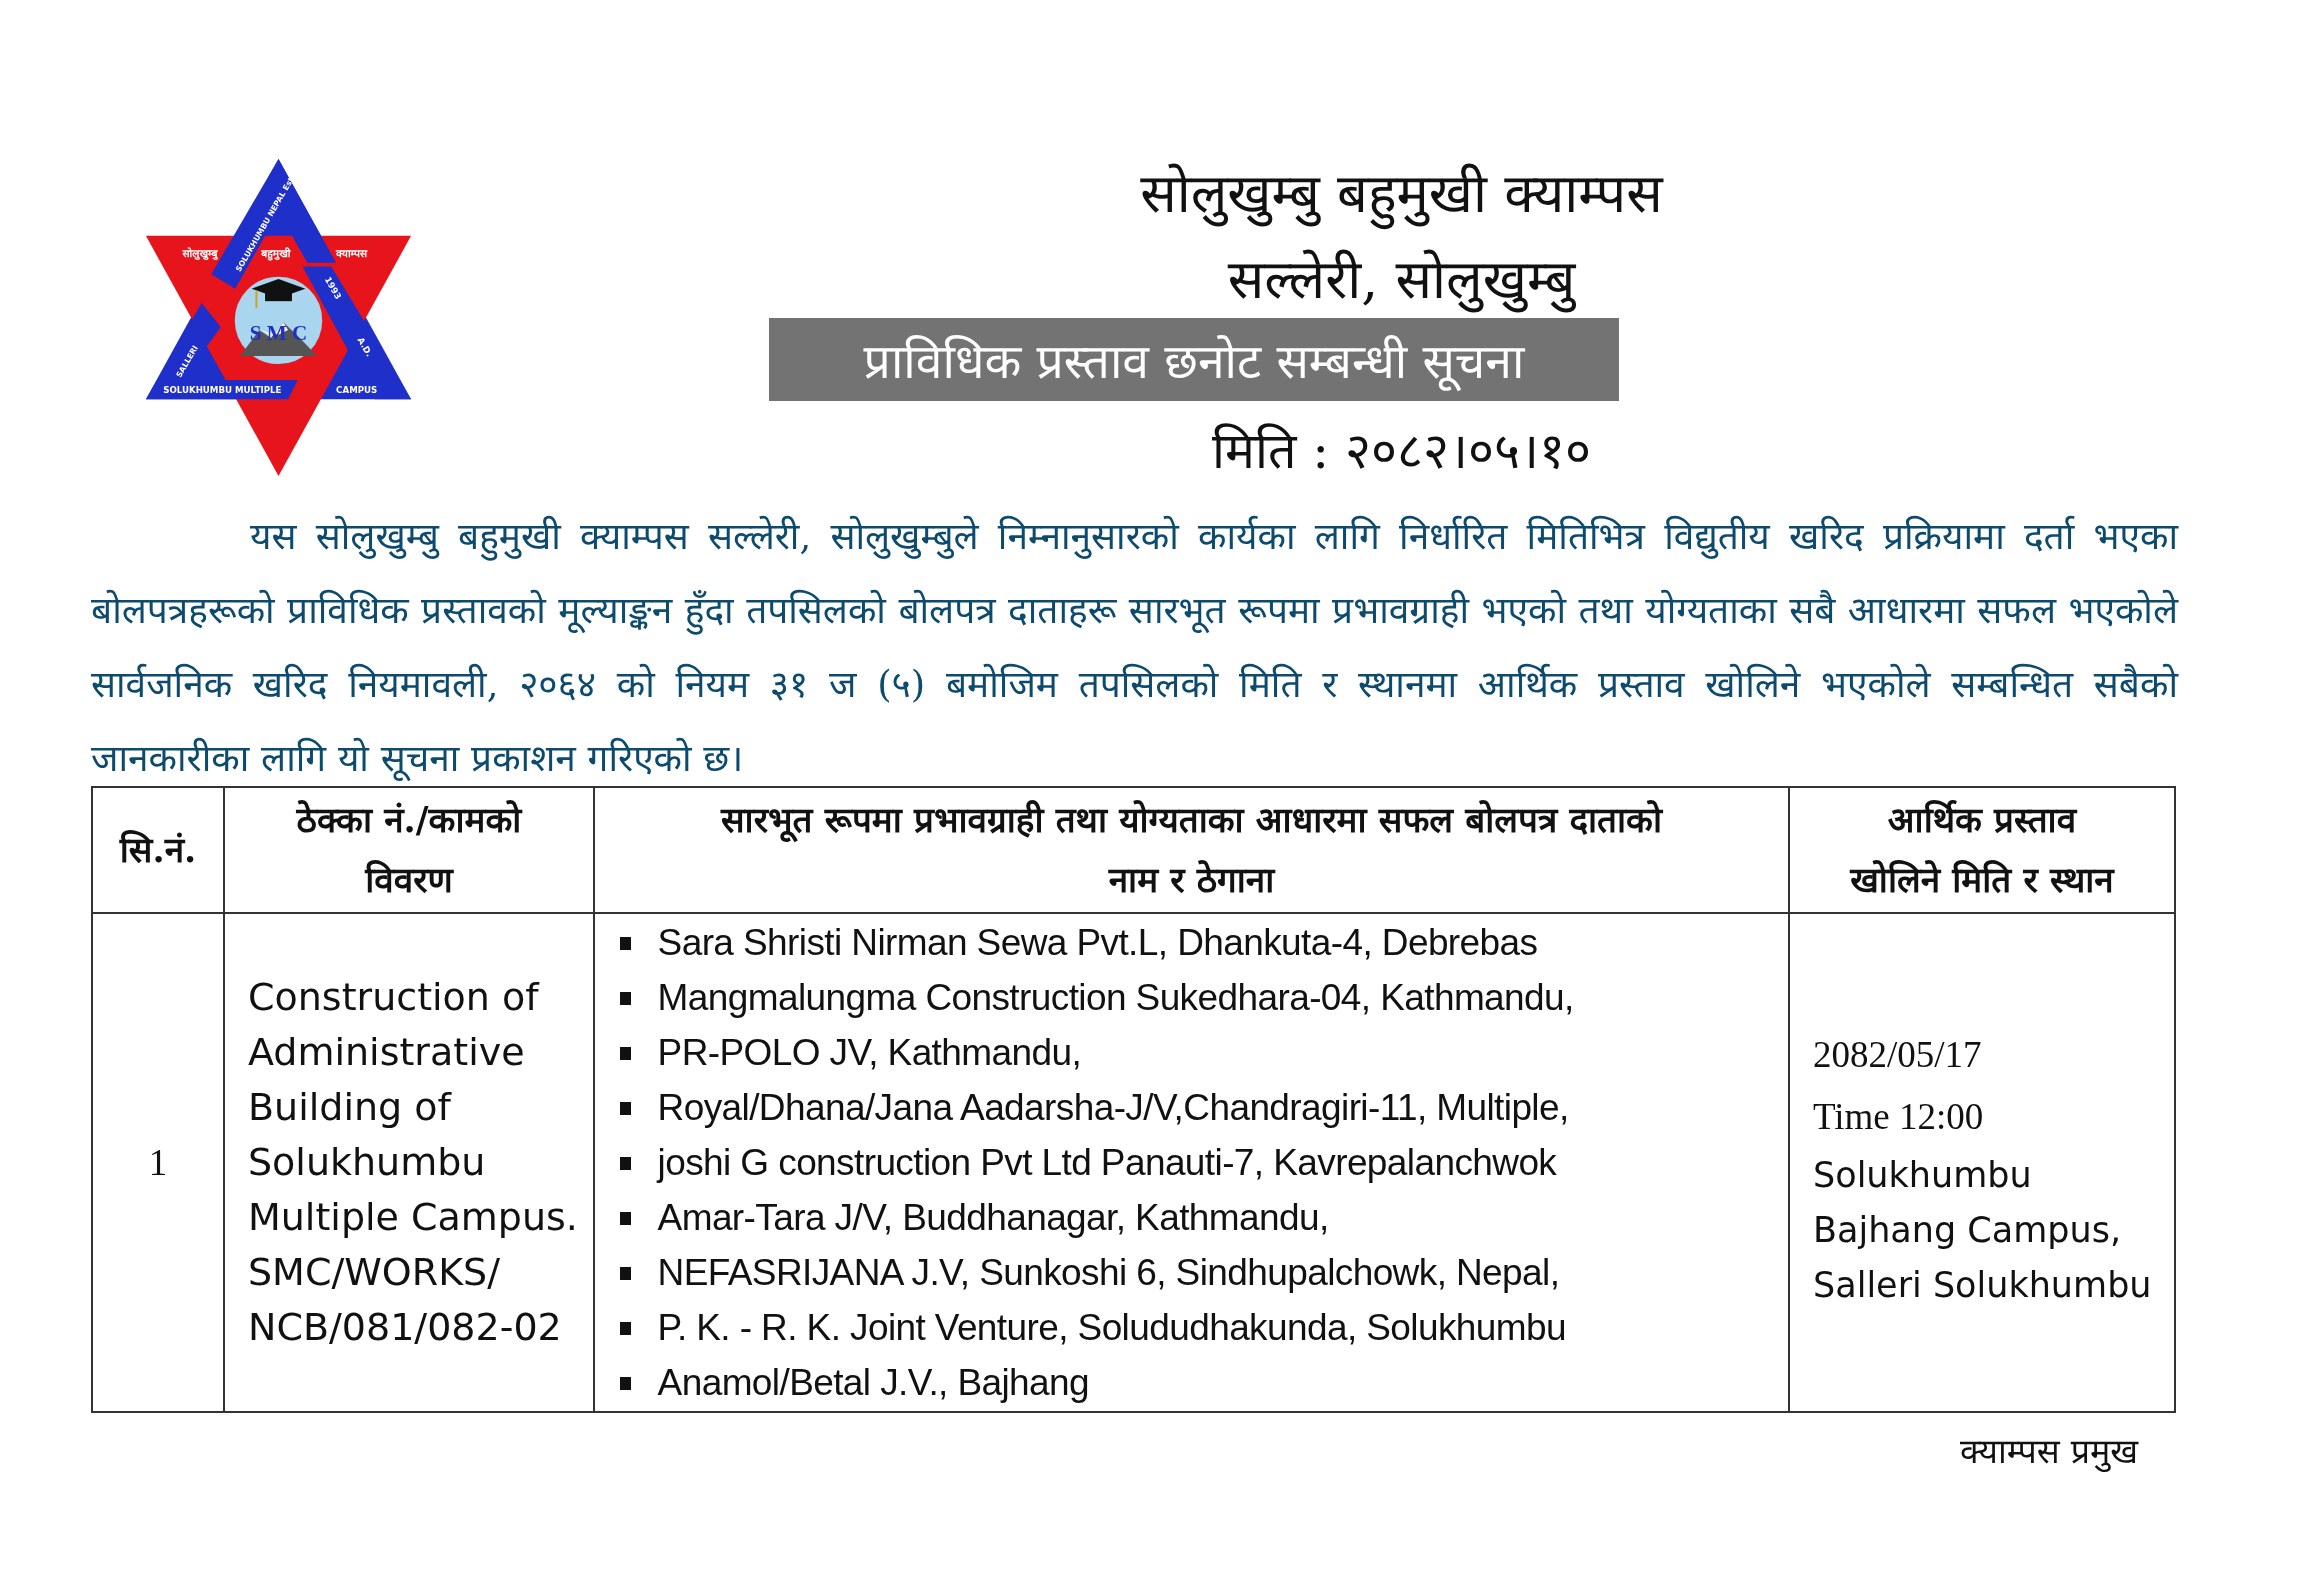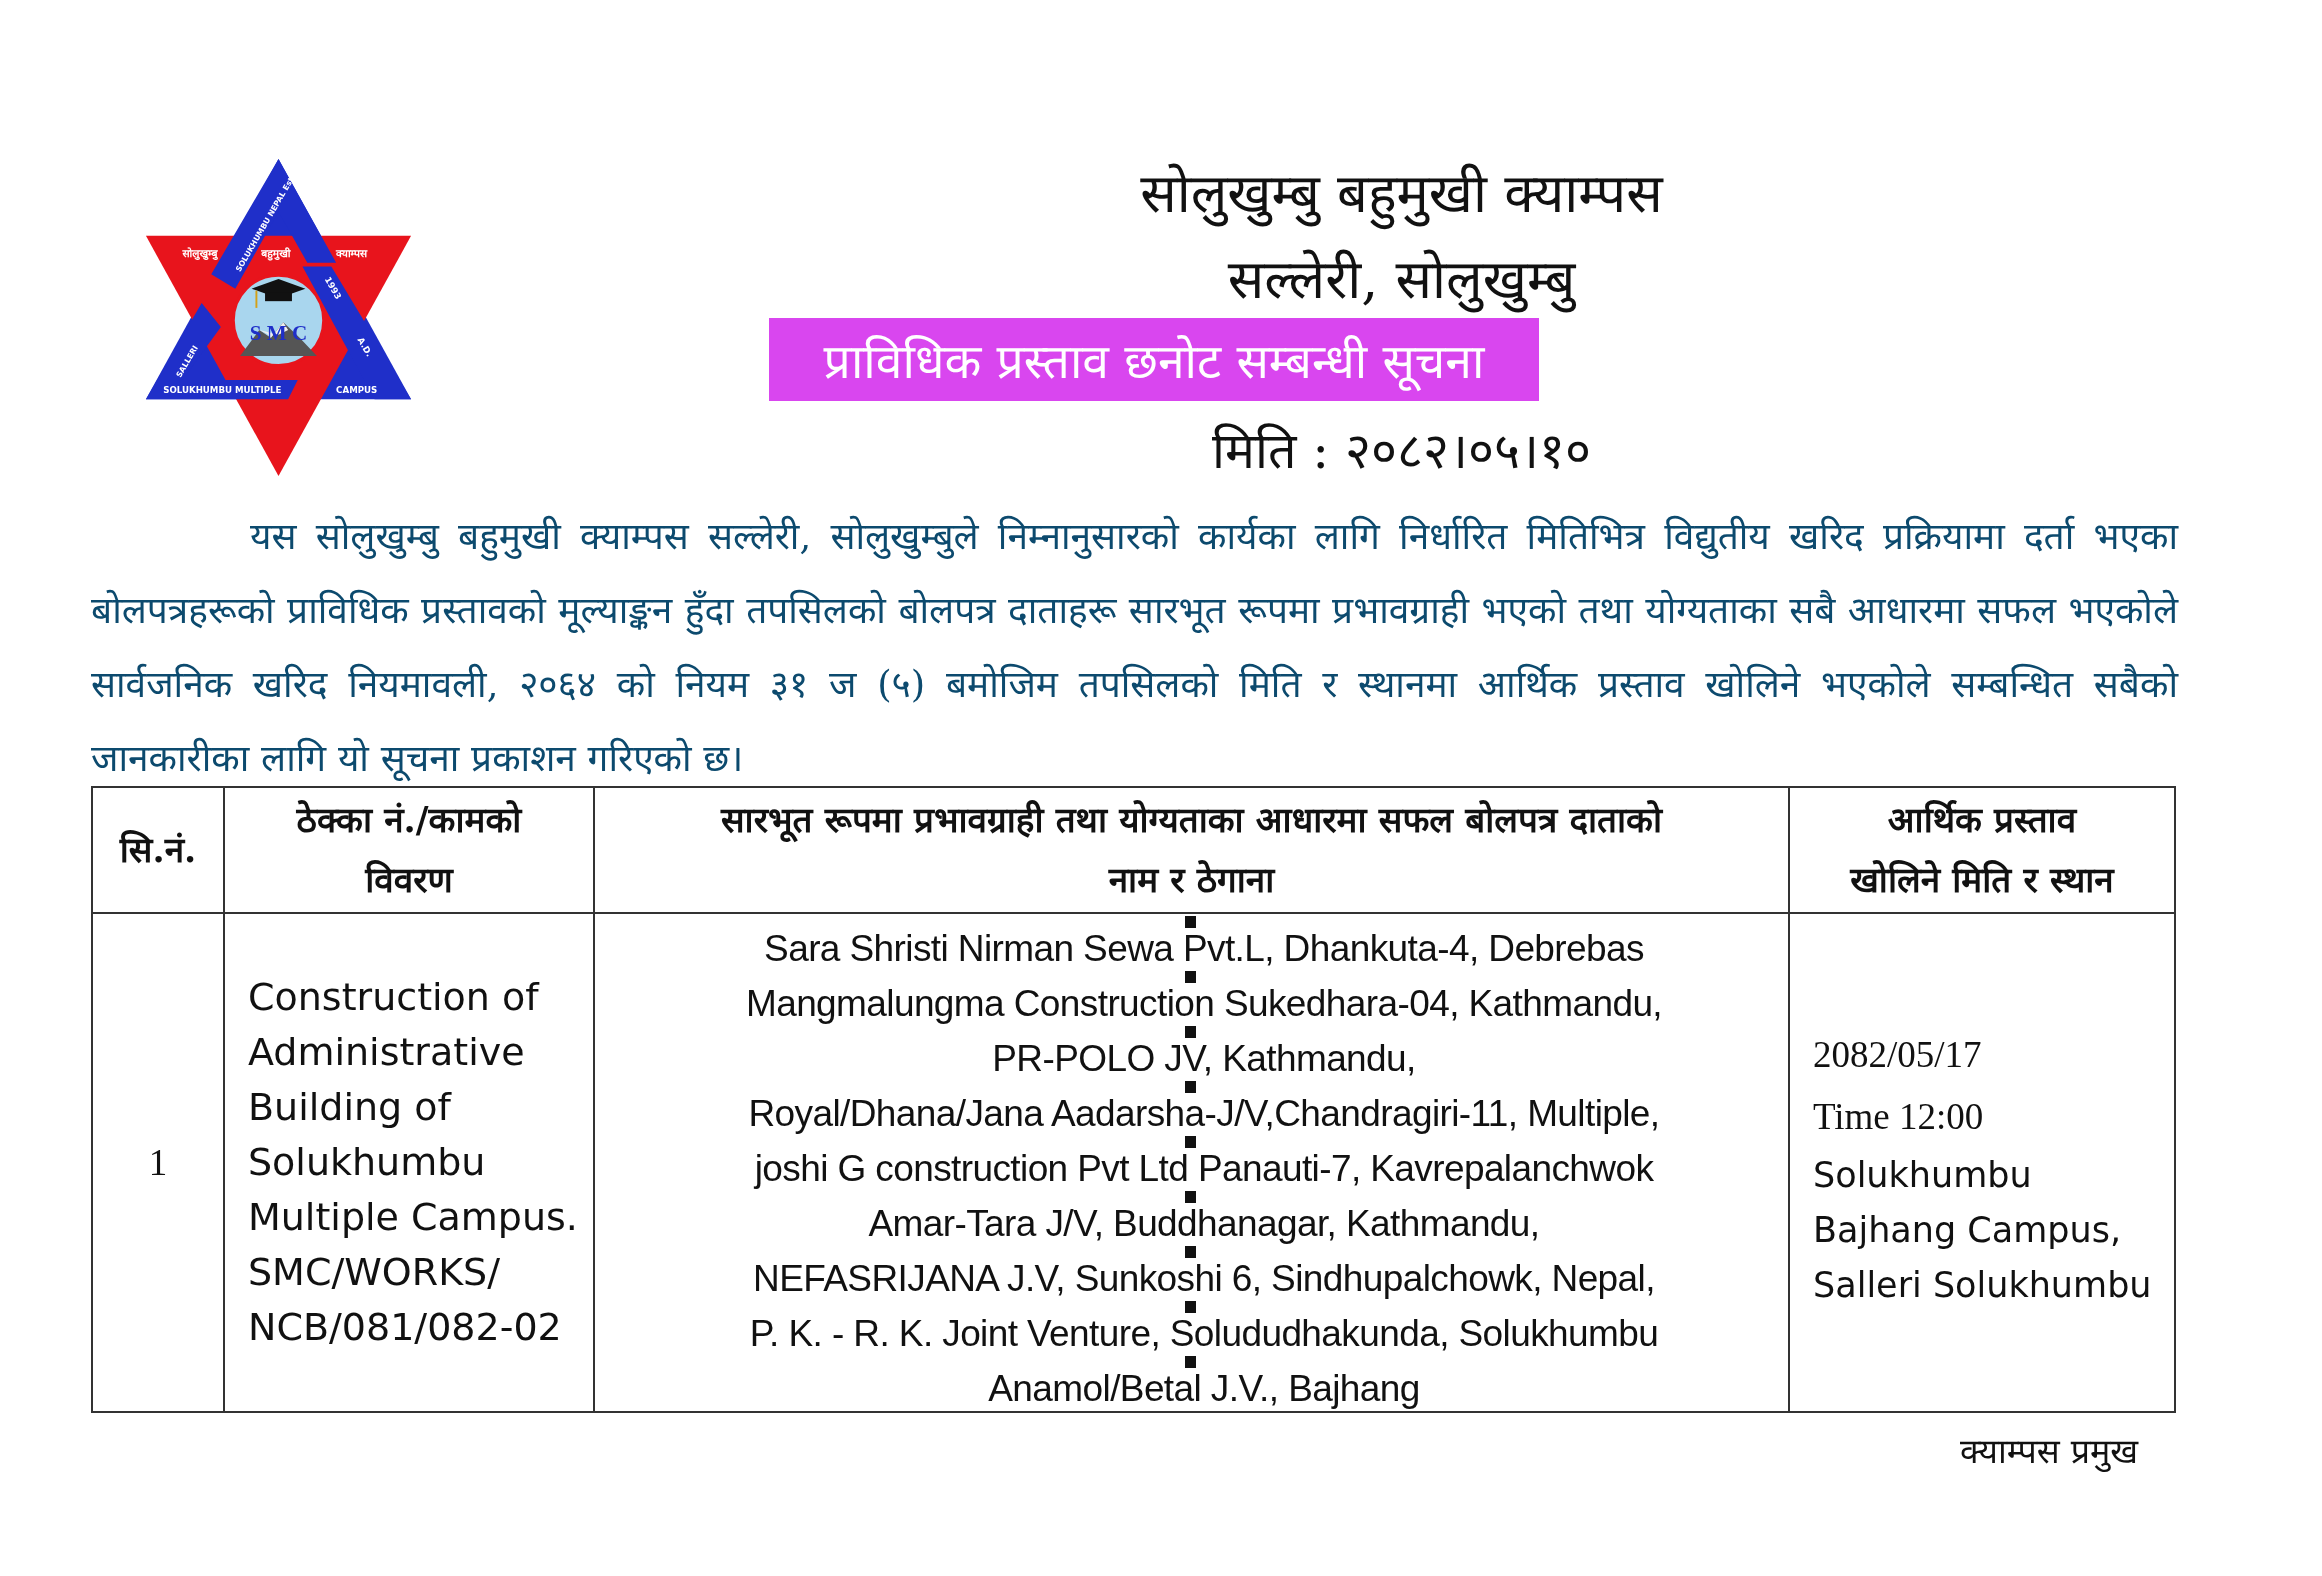--- a/index.html
+++ b/index.html
@@ -13,22 +13,22 @@
     #logo { left: 144px; top: 159px; width: 269px; height: 317px; }
 
     
     .head-line {
       position: absolute; left: 0; width: 2323px; text-align: center;
       font-family: "DejaVu Serif", serif; color: #111;
     }
     #title1 { top: 154px; font-size: 54px; left: 240px; }
     #title2 { top: 240px; font-size: 54px; left: 240px; }
     #banner {
-      position: absolute; left: 769px; top: 318px; width: 770px; height: 83px;
-      background: #d946ef; color: #fff; display: flex; align-items: center; justify-content: center;
+      position: absolute; left: 769px; top: 318px; width: 850px; height: 83px;
+      background: #737373; color: #fff; display: flex; align-items: center; justify-content: center;
       font-family: "DejaVu Serif", serif; font-size: 48px; white-space: nowrap;
     }
     #dateline { top: 415px; font-size: 50px; left: 240px; }
 
     
     #para {
       position: absolute; left: 91px; top: 500px; width: 2087px;
       font-family: "DejaVu Serif", serif; font-size: 37px; line-height: 74px;
       text-align: justify; text-indent: 159px; color: #0c4a6e;
     }
@@ -53,21 +53,21 @@
     .sn-cell { text-align: center; font-family: "Liberation Serif", serif; font-size: 37px; }
     .desc-cell { padding-left: 23px !important; }
     .desc-line {
       font-family: "DejaVu Sans", sans-serif; font-size: 38px; line-height: 55px; color: #111;
     }
     .bidders-cell { vertical-align: top !important; padding-top: 1.9px !important; }
     .bidders-list { list-style: none; margin: 0; padding: 0 0 0 25px; }
     .bidder {
       display: flex; align-items: center; height: 55px;
       font-family: "Liberation Sans Narrow", "Liberation Sans", sans-serif;
-      font-size: 37px; color: #111; white-space: nowrap; letter-spacing: -0.6px; flex-direction: column;
+      font-size: 37px; color: #111; white-space: nowrap; letter-spacing: -0.6px;
     }
     .bullet {
       display: inline-block; width: 10.6px; height: 12.5px; background: #111; margin-right: 27px; flex: none;
     }
     .open-cell { padding-left: 23px !important; vertical-align: top !important; padding-top: 110px !important; }
     .open-serif { font-family: "Liberation Serif", serif; font-size: 37px; line-height: 62px; color: #111; }
     .open-sans { font-family: "DejaVu Sans", sans-serif; font-size: 35px; line-height: 55px; color: #111; }
 
     #signature {
       position: absolute; left: 1960px; top: 1427px; font-family: "DejaVu Serif", serif;

